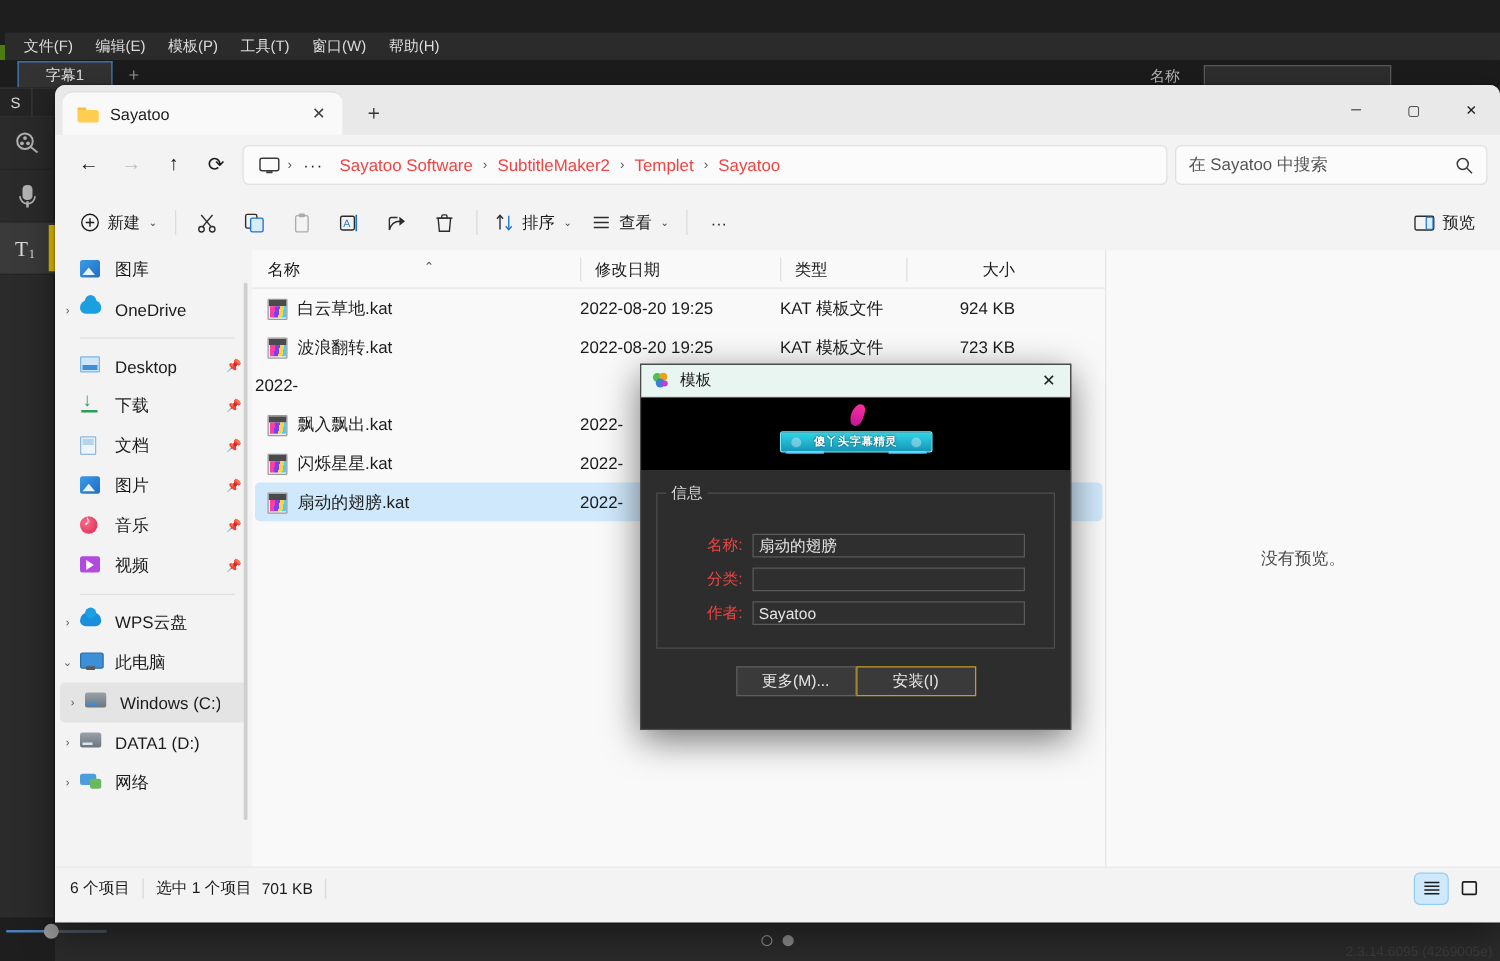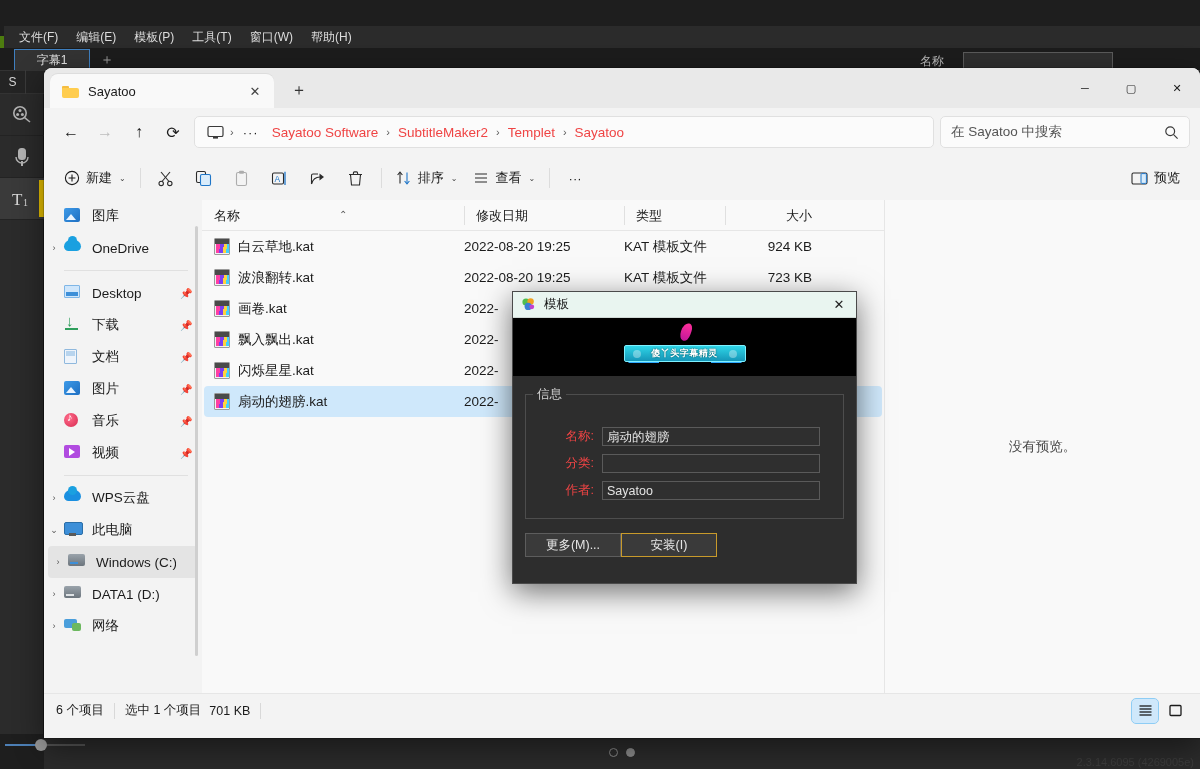--- a/index.html
+++ b/index.html
@@ -143,21 +143,21 @@
   .col { font-size:13px; color:#1b1b1b; padding-left:12px; position:relative; height:31px; line-height:31px; }
   .col + .col::before { content:""; position:absolute; left:0; top:6px; bottom:6px; width:1px; background:#e0e0e0; }
   .col.c-name { width:262px; }
   .col.c-date { width:160px; }
   .col.c-type { width:101px; }
   .col.c-size { width:101px; text-align:right; padding-right:14px; padding-left:0; }
   .sort-caret { position:absolute; left:137px; top:-1px; color:#5a5a5a; font-size:10px; }
 
   .frow { height:31px; display:flex; align-items:center; font-size:13.5px; color:#1b1b1b; margin:0 2px; border-radius:4px; }
   .frow.selected { background:#cfe8fb; }
-  .fname { width:260px; display:flex; align-items:center; padding-left:10px; }
+  .fname { width:260px; display:flex; align-items:flex-end; padding-left:10px; }
   .kat-ic { width:16px; height:17px; margin-right:8px; flex:none; position:relative; }
   .fdate { width:160px; }
   .ftype { width:101px; }
   .fsize { width:101px; text-align:right; padding-right:14px; }
 
   .fe-preview { width:316px; background:#f9f9f9; border-left:1px solid #e6e6e6; display:flex; align-items:center; justify-content:center; }
   .prev-text { font-size:13.5px; color:#4a4a4a; }
 
   
   .fe-status { height:34px; background:#f3f3f3; border-top:1px solid #e6e6e6; display:flex; align-items:center; padding:0 12px; }
@@ -180,21 +180,21 @@
   .dlg-title .tic { width:15px; height:15px; margin-right:8px; position:relative; flex:none; }
   .dlg-title-text { font-size:12.5px; color:#161616; flex:1; }
   .dlg-close { width:34px; height:26px; display:flex; align-items:center; justify-content:center; color:#222; font-size:13px; }
   .dlg-banner { height:58px; background:#000; position:relative; overflow:hidden; }
   .dlg-body { padding:10px 12px 0 12px; }
   .group { border:1px solid #4d4d4d; padding:14px 10px 14px 10px; position:relative; margin-top:8px; height:125px; }
   .group-lbl { position:absolute; top:-9px; left:7px; background:#2d2d2d; padding:0 4px; font-size:12.5px; color:#d4d4d4; }
   .frm-row { display:flex; align-items:center; margin-bottom:8px; }
   .frm-lbl { width:58px; text-align:right; margin-right:8px; font-size:12.5px; color:#ef4444; }
   .frm-inp { width:218px; height:19px; background:#2f2f2f; border:1px solid #5a5a5a; color:#e4e4e4; font-size:12.5px; padding:0 4px; line-height:19px; }
-  .dlg-btns { display:flex; justify-content:flex-start; margin-top:14px; }
+  .dlg-btns { display:flex; justify-content:center; margin-top:14px; }
   .dbtn { width:96px; height:24px; background:#3a3a3a; border:1px solid #5d5d5d; color:#e6e6e6; font-size:12.5px; display:flex; align-items:center; justify-content:center; }
   .dbtn.primary { border:1px solid #c89a2b; }
 
   
   .folder { width:17px; height:14px; position:relative; }
   .folder::before { content:""; position:absolute; left:0; top:2px; width:7px; height:3px; background:#f5bd41; border-radius:1px 1px 0 0; }
   .folder::after { content:""; position:absolute; left:0; top:4px; width:17px; height:10px; background:#ffcd4f; border-radius:1px 2px 2px 2px; }
 
   .ic-img { width:16px; height:14px; background:linear-gradient(135deg,#3d9ae8,#1e6fc2); border-radius:2px; position:relative; }
   .ic-img::after { content:""; position:absolute; left:2px; bottom:2px; width:0;height:0;border-left:5px solid transparent;border-right:5px solid transparent;border-bottom:6px solid #eaf4ff; }
@@ -621,24 +621,20 @@
             <div class="frow">
               <div class="fname">
                 <span class="kat-ic kat"></span>
                 <span>波浪翻转.kat</span>
               </div>
               <div class="fdate">2022-08-20 19:25</div>
               <div class="ftype">KAT 模板文件</div>
               <div class="fsize">723 KB</div>
             </div>
             <div class="frow">
-              <div class="fname">
-                <span class="kat-ic kat"></span>
-                <span>画卷.kat</span>
-              </div>
               <div class="fdate">2022-</div>
               <div class="ftype"></div>
               <div class="fsize"></div>
             </div>
             <div class="frow">
               <div class="fname">
                 <span class="kat-ic kat"></span>
                 <span>飘入飘出.kat</span>
               </div>
               <div class="fdate">2022-</div>

